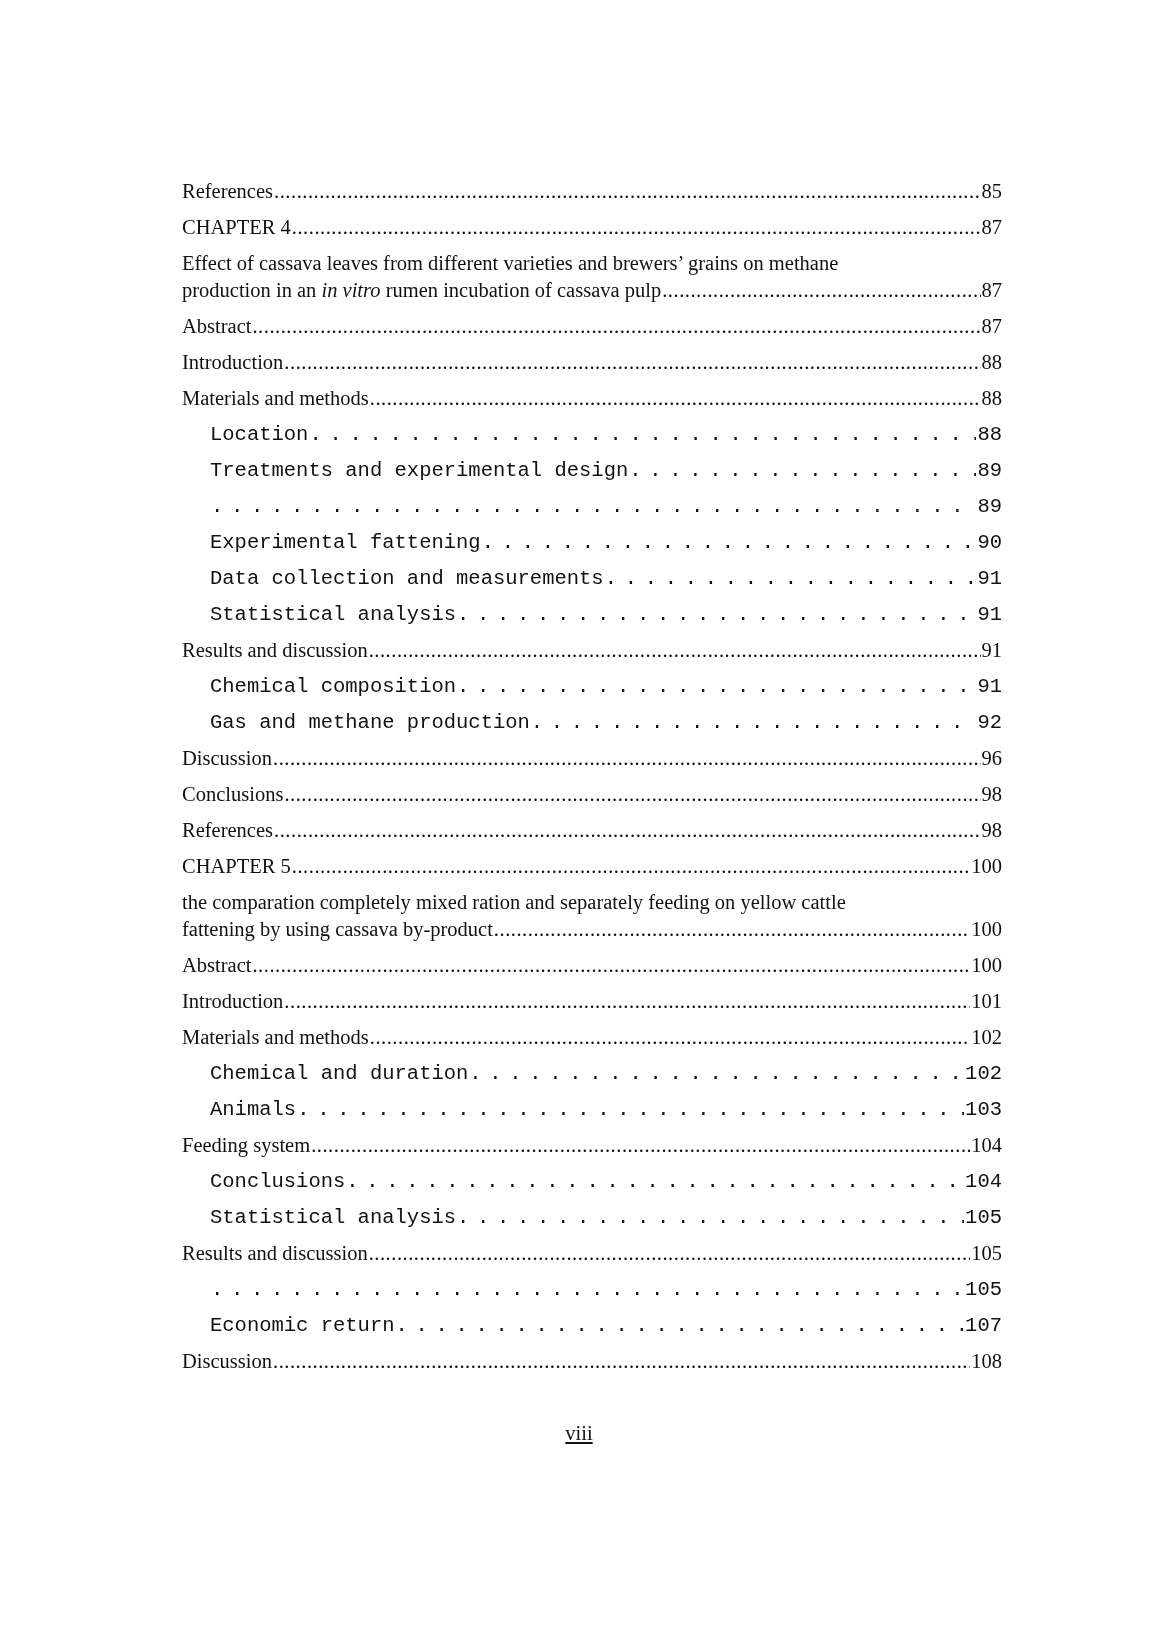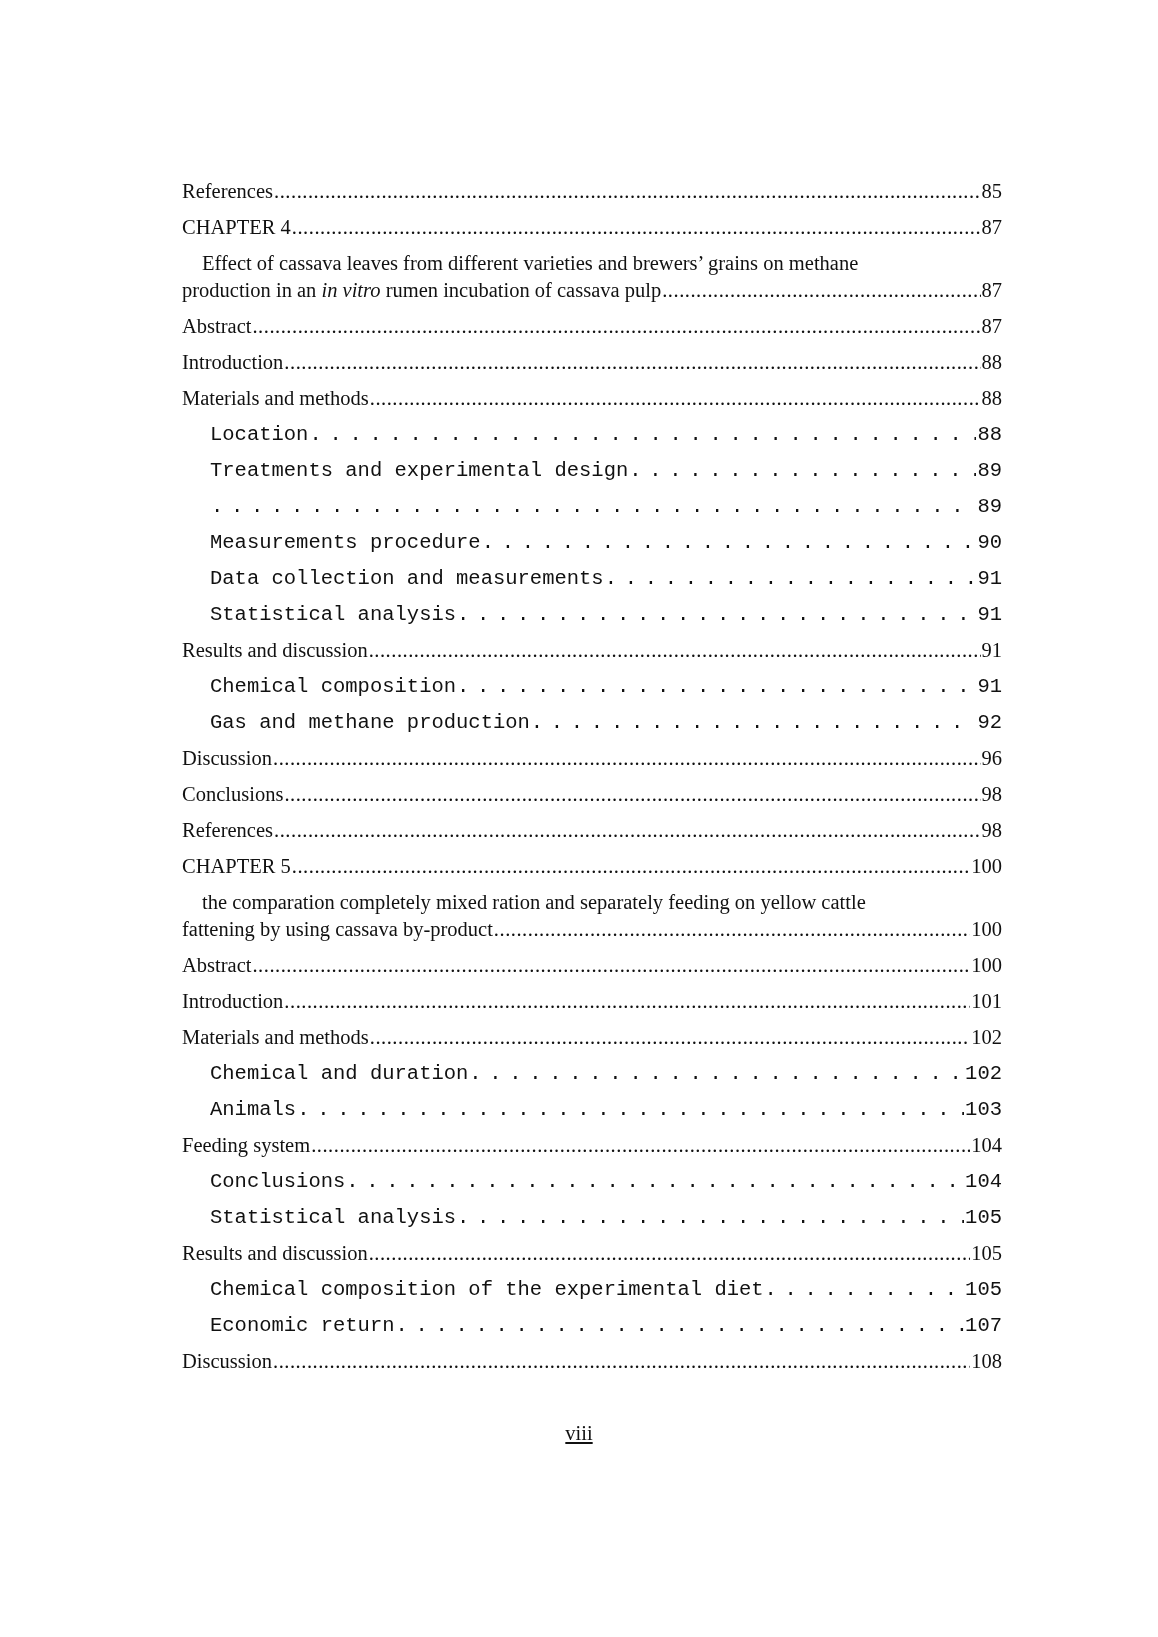--- a/index.html
+++ b/index.html
@@ -2,21 +2,21 @@
 <html><head>
 <meta charset="utf-8">
 <style>
   html, body { margin: 0; padding: 0; background: #ffffff; }
   body { width: 1158px; height: 1637px; position: relative; overflow: hidden;
          font-family: "Liberation Serif", "DejaVu Serif", serif; color: #111111; }
   .toc { position: absolute; left: 182px; top: 178px; width: 820px; }
   .row { position: relative; font-size: 20.5px; line-height: 27px; margin-bottom: 9px; }
   .row.lvl1 { padding-left: 28px; font-family: Liberation Mono, monospace; }
   .line { display: flex; align-items: flex-end; white-space: nowrap; }
-  .pre { display: block; white-space: nowrap; margin-left: 20px; }
+  .pre { display: block; white-space: nowrap; }
   .title { flex: 0 0 auto; }
   .title i { font-style: italic; }
   .leader { flex: 1 1 auto; overflow: hidden; white-space: nowrap; margin: 0 1px; }
   .leader::after { content: ". . . . . . . . . . . . . . . . . . . . . . . . . . . . . . . . . . . . . . . . . . . . . . . . . . . . . . . . . . . . . . . . . . . . . . . . . . . . . . . . . . . . . . . . . . . . . . . . . . . . . . . . . . . . . . . . . . . . . . . . . . . . . . . . . . . . . . . . . . . . . . . . . . . . . . . . . . . . . . . . . . . . . . . . . . . . . . . . . . . . . . . . . . ";
                    letter-spacing: -2.3px; }
   .page { flex: 0 0 auto; text-align: right; }
   .footer { position: absolute; left: 0; width: 1158px; top: 1422px; text-align: center; font-size: 20.5px; text-decoration: underline; }
 </style>
 </head>
 <body>
@@ -89,21 +89,21 @@
 
   <div class="row lvl1">
       <div class="line">
         <span class="leader"></span>
         <span class="page">89</span>
       </div>
     </div>
 
   <div class="row lvl1">
       <div class="line">
-        <span class="title">Measurements procedure</span>
+        <span class="title">Experimental fattening</span>
         <span class="leader"></span>
         <span class="page">90</span>
       </div>
     </div>
 
   <div class="row lvl1">
       <div class="line">
         <span class="title">Data collection and measurements</span>
         <span class="leader"></span>
         <span class="page">91</span>
@@ -250,21 +250,20 @@
   <div class="row lvl0">
       <div class="line">
         <span class="title">Results and discussion</span>
         <span class="leader"></span>
         <span class="page">105</span>
       </div>
     </div>
 
   <div class="row lvl1">
       <div class="line">
-        <span class="title">Chemical composition of the experimental diet</span>
         <span class="leader"></span>
         <span class="page">105</span>
       </div>
     </div>
 
   <div class="row lvl1">
       <div class="line">
         <span class="title">Economic return</span>
         <span class="leader"></span>
         <span class="page">107</span>

